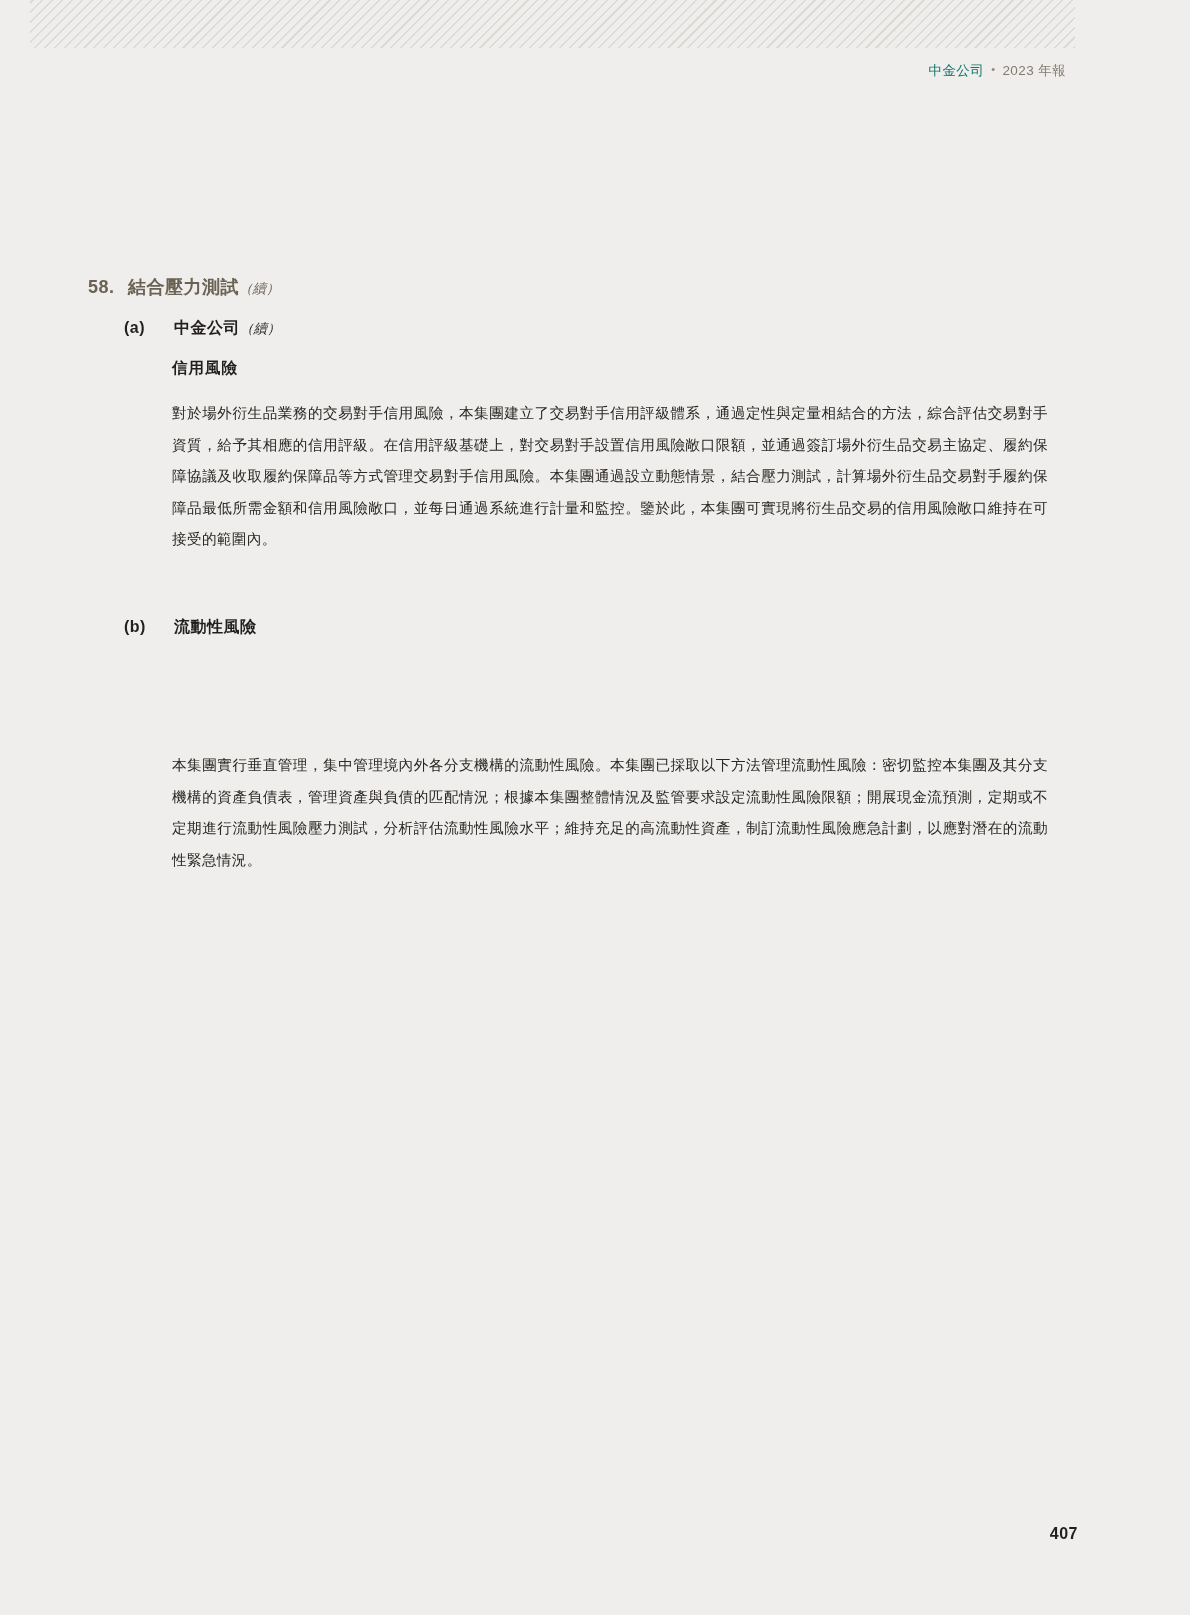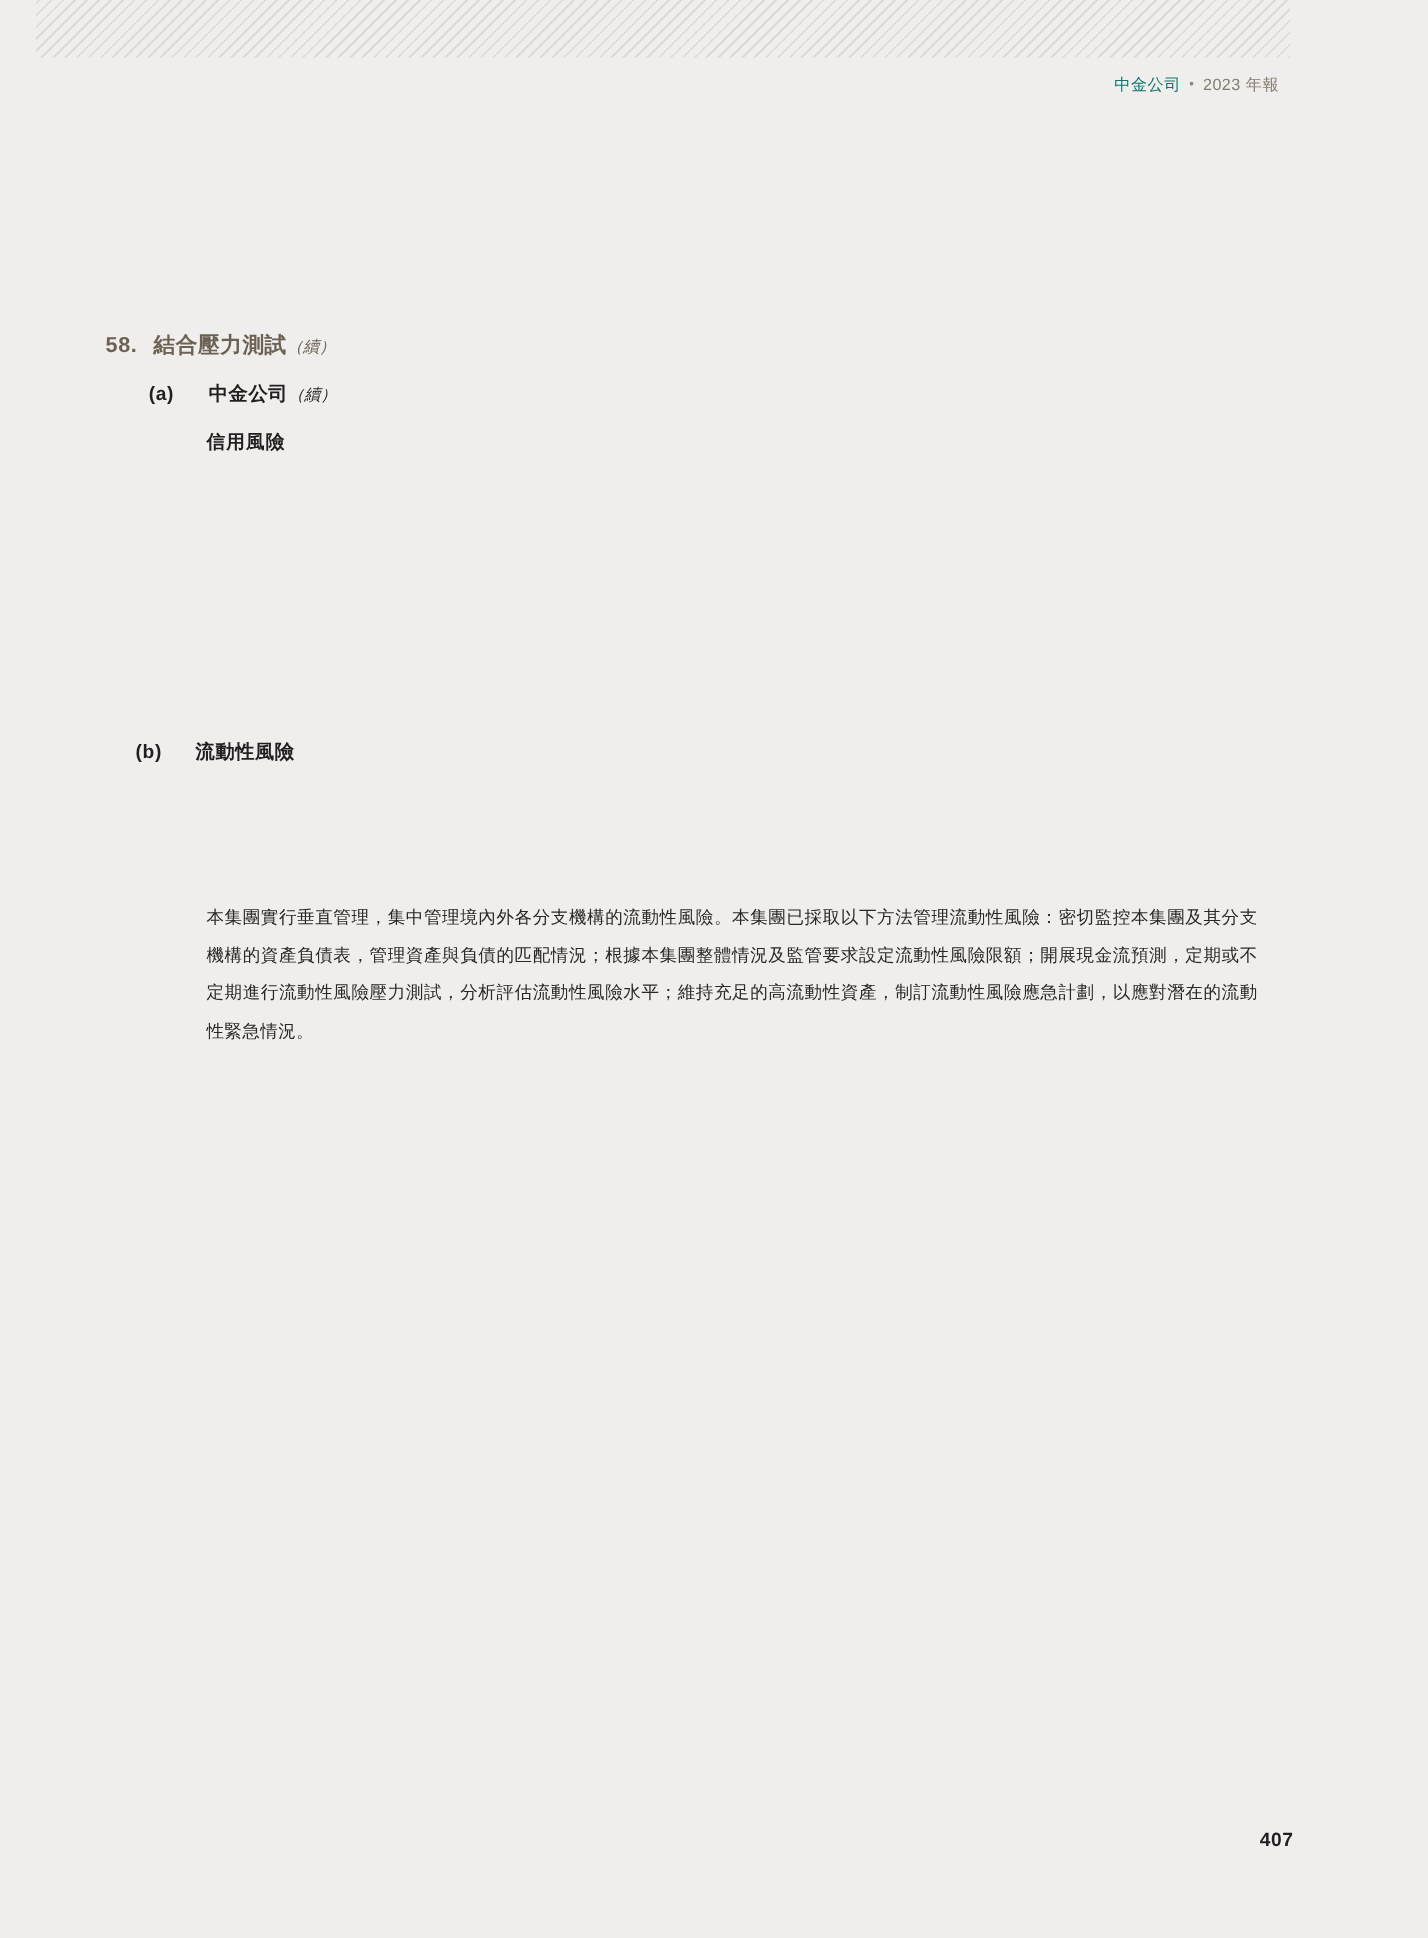--- a/index.html
+++ b/index.html
@@ -143,22 +143,23 @@
   <div class="sec-title">
     <span class="num">58.</span><span>結合壓力測試</span><span class="cont-mark">（續）</span>
   </div>
 
   <div class="sub-head" style="top:318px; left:124px;">
     <span class="label">(a)</span><span>中金公司</span><span class="cont-mark">（續）</span>
   </div>
 
   <div class="minor-head" style="top:358px; left:172px;">信用風險</div>
 
+  <div class="body-para" style="top:398px;">對於場外衍生品業務的交易對手信用風險，本集團建立了交易對手信用評級體系，通過定性與定量相結合的方法，綜合評估交易對手資質，給予其相應的信用評級。在信用評級基礎上，對交易對手設置信用風險敞口限額，並通過簽訂場外衍生品交易主協定、履約保障協議及收取履約保障品等方式管理交易對手信用風險。本集團通過設立動態情景，結合壓力測試，計算場外衍生品交易對手履約保障品最低所需金額和信用風險敞口，並每日通過系統進行計量和監控。鑒於此，本集團可實現將衍生品交易的信用風險敞口維持在可接受的範圍內。</div>
 
-  <div class="sub-head" style="top:617px; left:113px;">
+  <div class="sub-head" style="top:617px; left:124px;">
     <span class="label">(b)</span><span>流動性風險</span>
   </div>
 
 
   <div class="body-para" style="top:750px;">本集團實行垂直管理，集中管理境內外各分支機構的流動性風險。本集團已採取以下方法管理流動性風險：密切監控本集團及其分支機構的資產負債表，管理資產與負債的匹配情況；根據本集團整體情況及監管要求設定流動性風險限額；開展現金流預測，定期或不定期進行流動性風險壓力測試，分析評估流動性風險水平；維持充足的高流動性資產，制訂流動性風險應急計劃，以應對潛在的流動性緊急情況。</div>
 
   <div class="page-num">407</div>
 
 </div>
 

